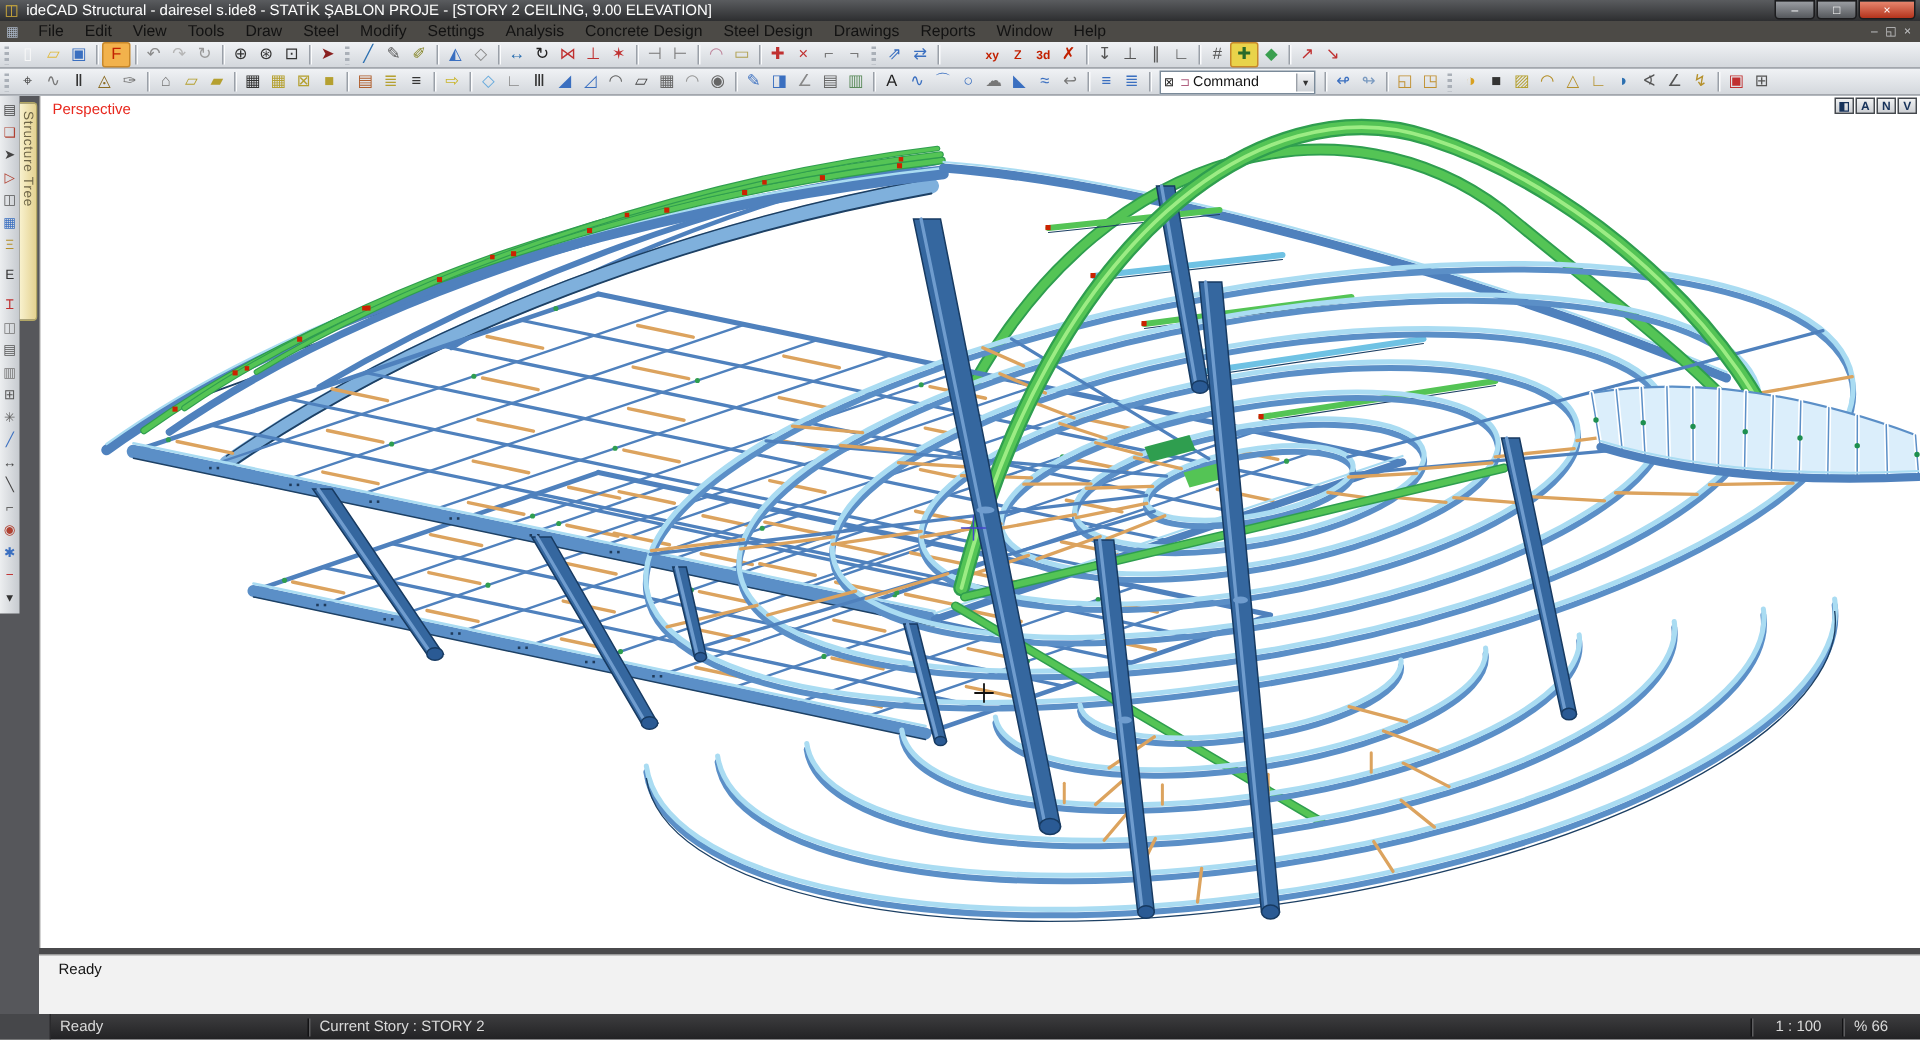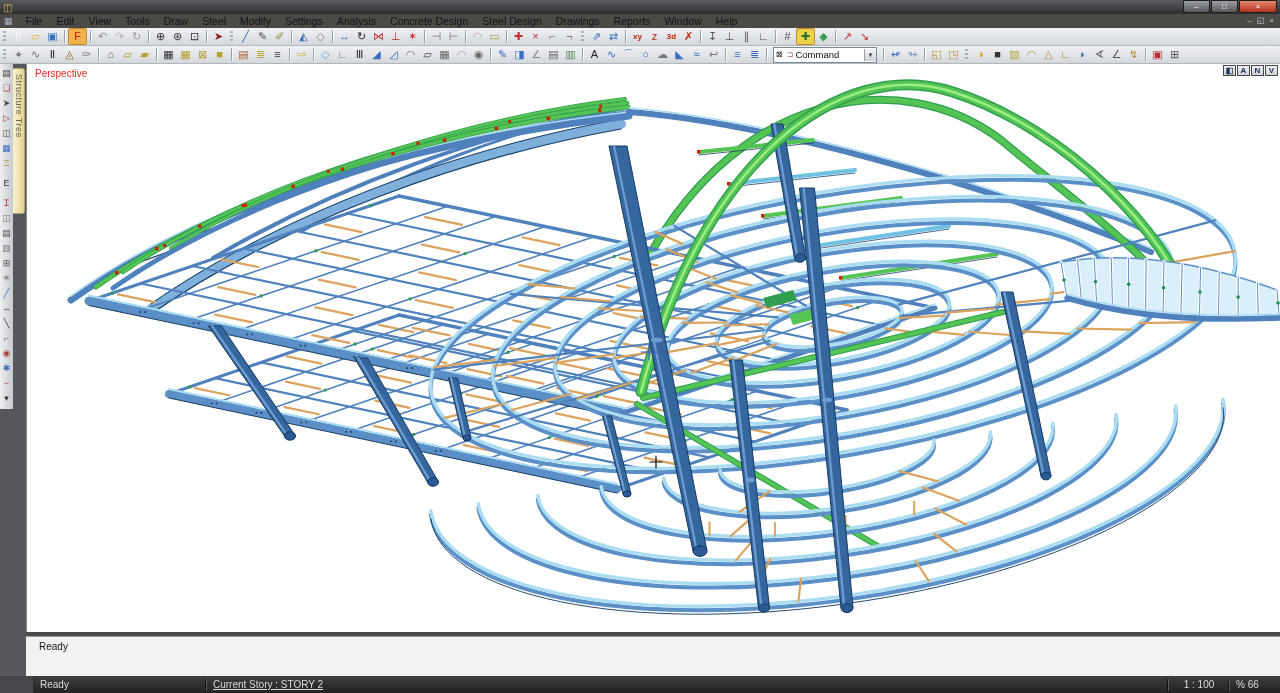--- a/index.html
+++ b/index.html
@@ -61,30 +61,31 @@
   .divider{position:absolute;left:26px;top:632px;width:1254px;height:4px;background:#4a4a4c;}
   .cmdpanel{position:absolute;left:26px;top:636px;width:1254px;height:40px;background:#f2f2f2;
     border-top:1px solid #9a9a9a;font-size:10px;color:#141414;line-height:11px;
     padding:4px 0 0 13px;box-sizing:border-box;}
   .statusbar{position:absolute;left:0;top:676px;width:100%;height:17px;
     background:linear-gradient(#3e3e40,#222224);color:#dadada;font-size:10px;
     display:flex;align-items:center;box-sizing:border-box;}
   .sb-corner{width:33px;height:100%;background:#46474a;border-right:1px solid #2a2a2c;}
   .sb-cell{padding:0 6px;white-space:nowrap;}
   .sb-ready{width:160px;}
-  .sb-story{flex:1;text-decoration:underline;}
+  .sb-story{flex:1;}
   .sb-scale{width:48px;text-align:center;}
   .sb-zoom{width:38px;}
   .sb-sep{width:1px;height:12px;background:#5c5c5e;box-shadow:-1px 0 0 #121214;}
 </style>
 </head>
 <body>
 
 <div class="titlebar">
   <span class="app-icon">◫</span>
+  <span>ideCAD Structural - dairesel s.ide8 - STATİK ŞABLON PROJE - [STORY 2 CEILING,  9.00 ELEVATION]</span>
   <div class="win-buttons">
     <div class="win-btn">–</div>
     <div class="win-btn">□</div>
     <div class="win-btn close">×</div>
   </div>
 </div>
 
 <div class="menubar">
   <span class="menu-sysicon">▦</span>
   <span id="menu-items"><span class="menu-item">File</span><span class="menu-item">Edit</span><span class="menu-item">View</span><span class="menu-item">Tools</span><span class="menu-item">Draw</span><span class="menu-item">Steel</span><span class="menu-item">Modify</span><span class="menu-item">Settings</span><span class="menu-item">Analysis</span><span class="menu-item">Concrete Design</span><span class="menu-item">Steel Design</span><span class="menu-item">Drawings</span><span class="menu-item">Reports</span><span class="menu-item">Window</span><span class="menu-item">Help</span></span>
@@ -133,21 +134,21 @@
     <div class="ic" style="color: rgb(176, 160, 80);">▭</div>
     <div class="tsep"></div>
     <div class="ic" style="color: rgb(192, 48, 48);">✚</div>
     <div class="ic" style="color: rgb(192, 48, 48);">×</div>
     <div class="ic" style="color: rgb(119, 119, 119);">⌐</div>
     <div class="ic" style="color: rgb(119, 119, 119);">¬</div>
     <div class="grip"></div>
     <div class="ic" style="color: rgb(58, 111, 192);">⇗</div>
     <div class="ic" style="color: rgb(58, 111, 192);">⇄</div>
     <div class="tsep"></div>
-    <div class="ic small" style="color: rgb(194, 32, 0);">xy</div>
+    <div class="ic small" style="color: rgb(194, 32, 0); margin-left: 24px;">xy</div>
     <div class="ic" style="color: rgb(194, 32, 0);">z</div>
     <div class="ic small" style="color: rgb(194, 32, 0);">3d</div>
     <div class="ic" style="color: rgb(194, 32, 0);">✗</div>
     <div class="tsep"></div>
     <div class="ic" style="color: rgb(85, 85, 85);">↧</div>
     <div class="ic" style="color: rgb(85, 85, 85);">⊥</div>
     <div class="ic" style="color: rgb(85, 85, 85);">∥</div>
     <div class="ic" style="color: rgb(85, 85, 85);">∟</div>
     <div class="tsep"></div>
     <div class="ic" style="color: rgb(85, 85, 85);">#</div>

